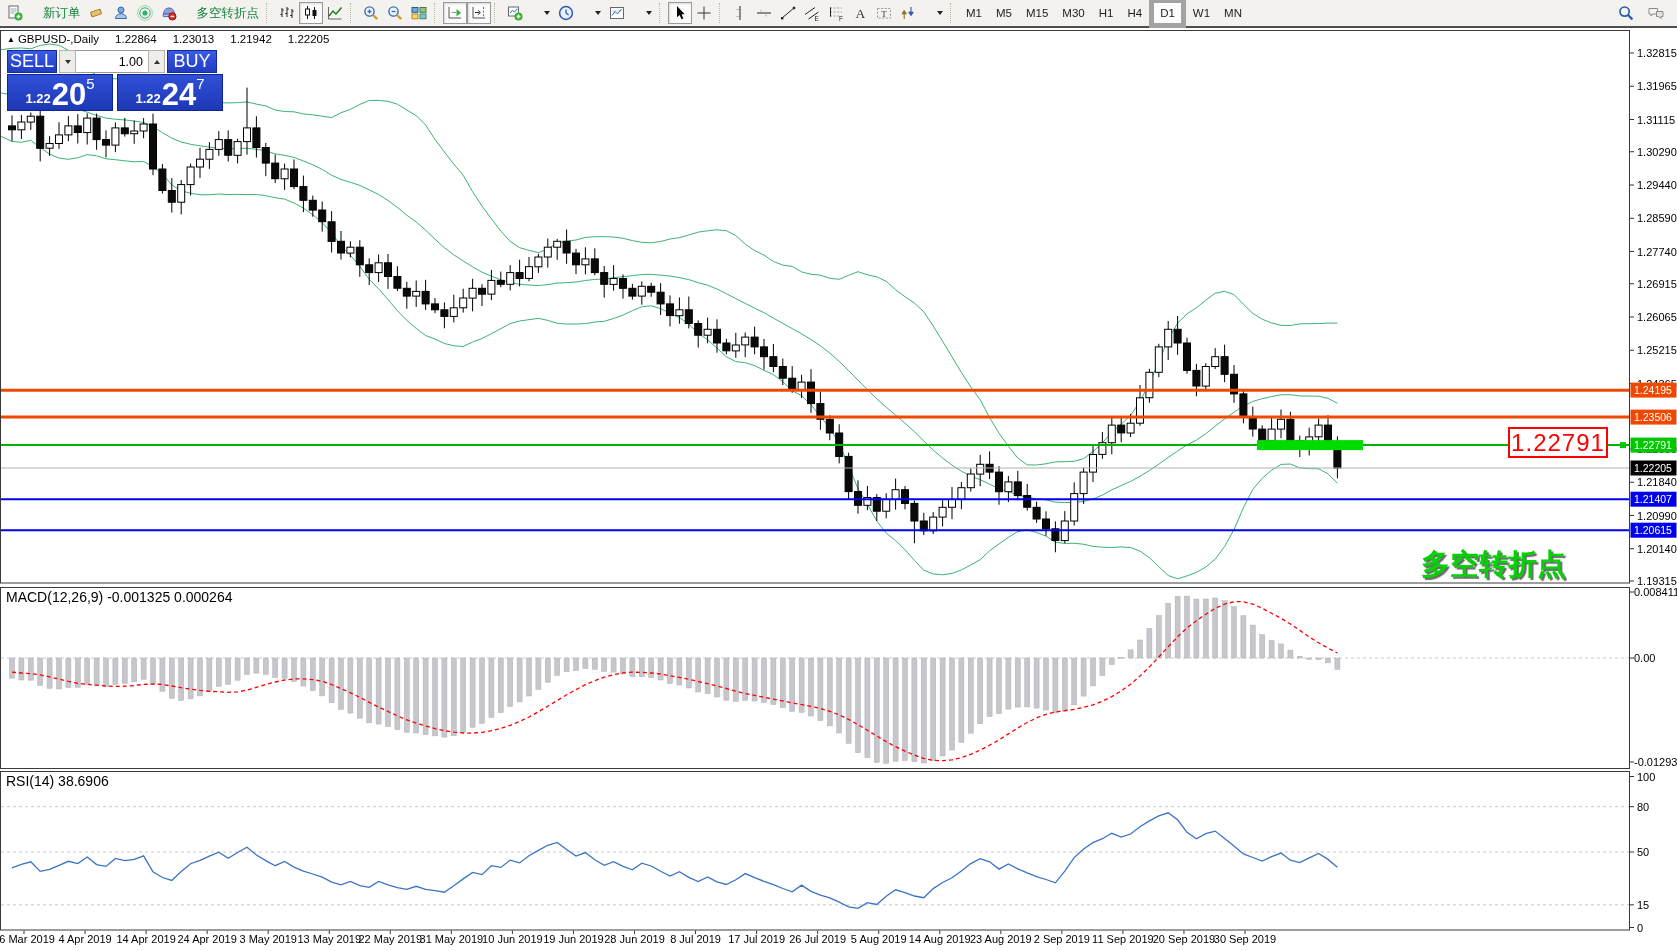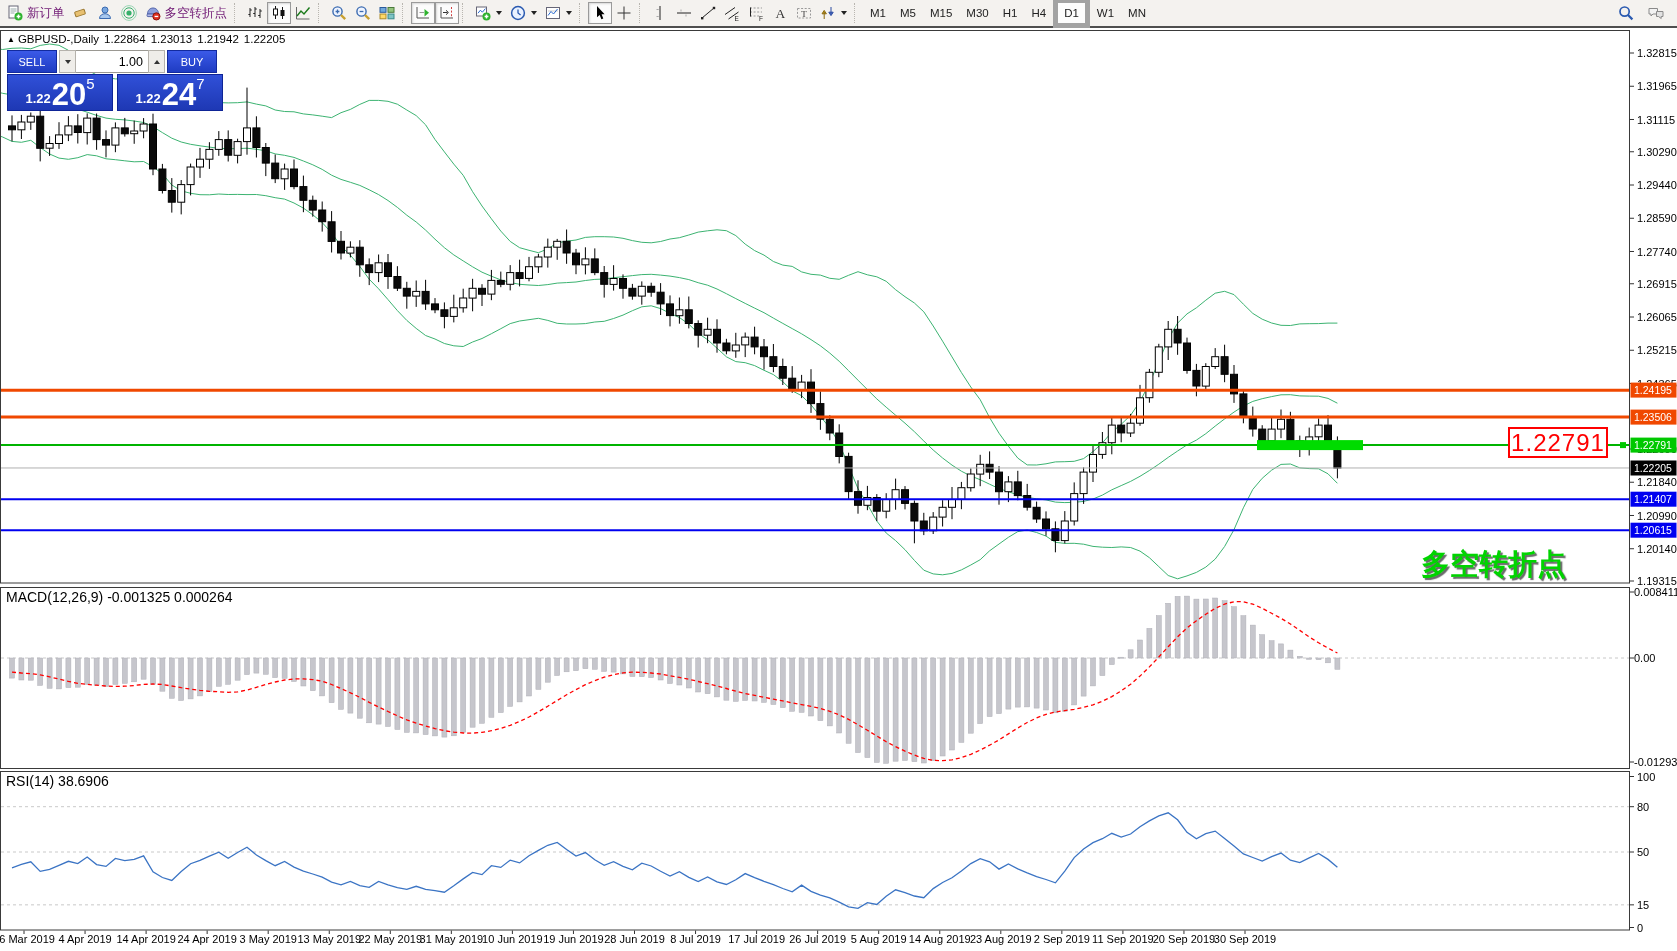--- a/index.html
+++ b/index.html
@@ -1,39 +1,39 @@
 <!DOCTYPE html>
 <html><head>
 <meta charset="utf-8">
 <style>
   html,body{margin:0;padding:0;background:#fff;width:1677px;height:951px;overflow:hidden;
     font-family:"Liberation Sans",sans-serif;font-size:11px;color:#000;position:relative}
   
   #toolbar{position:absolute;left:0;top:0;width:1677px;height:28px;background:#f4f2ef;
     border-bottom:2px solid #4e4e4e;display:flex;align-items:center;padding:0 3px;box-sizing:border-box}
-  .tbtn{height:22px;min-width:23px;display:flex;align-items:center;justify-content:center;gap:4px;
-    padding:0 3px;border:1px solid transparent;font-size:12px;color:#701a75;box-sizing:border-box;cursor:default;white-space:nowrap}
+  .tbtn{height:22px;min-width:23px;display:flex;align-items:center;justify-content:center;gap:20px;
+    padding:0 3px;border:1px solid transparent;font-size:12px;color:#15803d;box-sizing:border-box;cursor:default;white-space:nowrap}
   .tbtn.active{border:1px solid #9a9a9a;background:#fcfcfc;box-shadow:inset 1px 1px 2px #d8d8d8}
   .tbtn svg{display:block}
   .tlabel{font-size:12.5px}
   .sep{width:5px;height:20px;margin:0 3px;border-left:1px dotted #b9b6b0}
   .caret{width:0;height:0;border-left:3px solid transparent;border-right:3px solid transparent;border-top:4px solid #222;margin-left:1px}
   .tf-btn{height:20px;padding:0 6px;font-size:11.5px;color:#222;border:1px solid transparent;display:flex;align-items:center}
   .tf-btn.active{border:5px solid #a3a3a3;background:#fdfdfd}
   #tb-right{margin-left:auto;display:flex;align-items:center;gap:6px;padding-right:6px}
   
   #chart-area{position:absolute;left:0;top:30px;width:1677px;height:921px}
   #symline{position:absolute;left:7px;top:33px;font-size:11.5px;color:#000;white-space:nowrap;z-index:5}
   #symline .tri{font-size:8px;vertical-align:1px;margin-right:3px}
-  #symline span.v{margin-left:5px}
+  #symline span.v{margin-left:16px}
   
   #trade{position:absolute;left:7px;top:50px;width:216px;z-index:6}
   #trade .row1{display:flex;height:23px}
   .oct-btn{width:50px;background:linear-gradient(#3b5ae8,#1f3cc2);border:1px solid #122a9e;color:#fff;
-    font-size:11px;display:flex;align-items:center;justify-content:center;box-sizing:border-box}
+    font-size:18px;display:flex;align-items:center;justify-content:center;box-sizing:border-box}
   .volwrap{display:flex;margin:0 2px;height:23px;box-sizing:border-box}
   .varr{width:17px;background:#efede9;border:1px solid #b5b2ac;display:flex;align-items:center;justify-content:center;box-sizing:border-box}
   .varr .c-down{width:0;height:0;border-left:3.5px solid transparent;border-right:3.5px solid transparent;border-top:4.5px solid #333}
   .varr .c-up{width:0;height:0;border-left:3.5px solid transparent;border-right:3.5px solid transparent;border-bottom:4.5px solid #333}
   .vol{width:72px;border:1px solid #9a9892;border-left:none;border-right:none;text-align:right;
     font-size:12.5px;padding:0 5px 0 0;font-family:"Liberation Sans",sans-serif;box-sizing:border-box}
   #trade .row2{display:flex;margin-top:1px;gap:4px}
   .pricebox{width:106px;height:37px;background:linear-gradient(#3050d8,#1e38b4);border:1px solid #0e2496;
     color:#fff;display:flex;align-items:flex-end;justify-content:center;box-sizing:border-box;padding-bottom:2px}
   .pp-small{font-size:13px;font-weight:bold;margin-right:1px;line-height:1;padding-bottom:3px}

